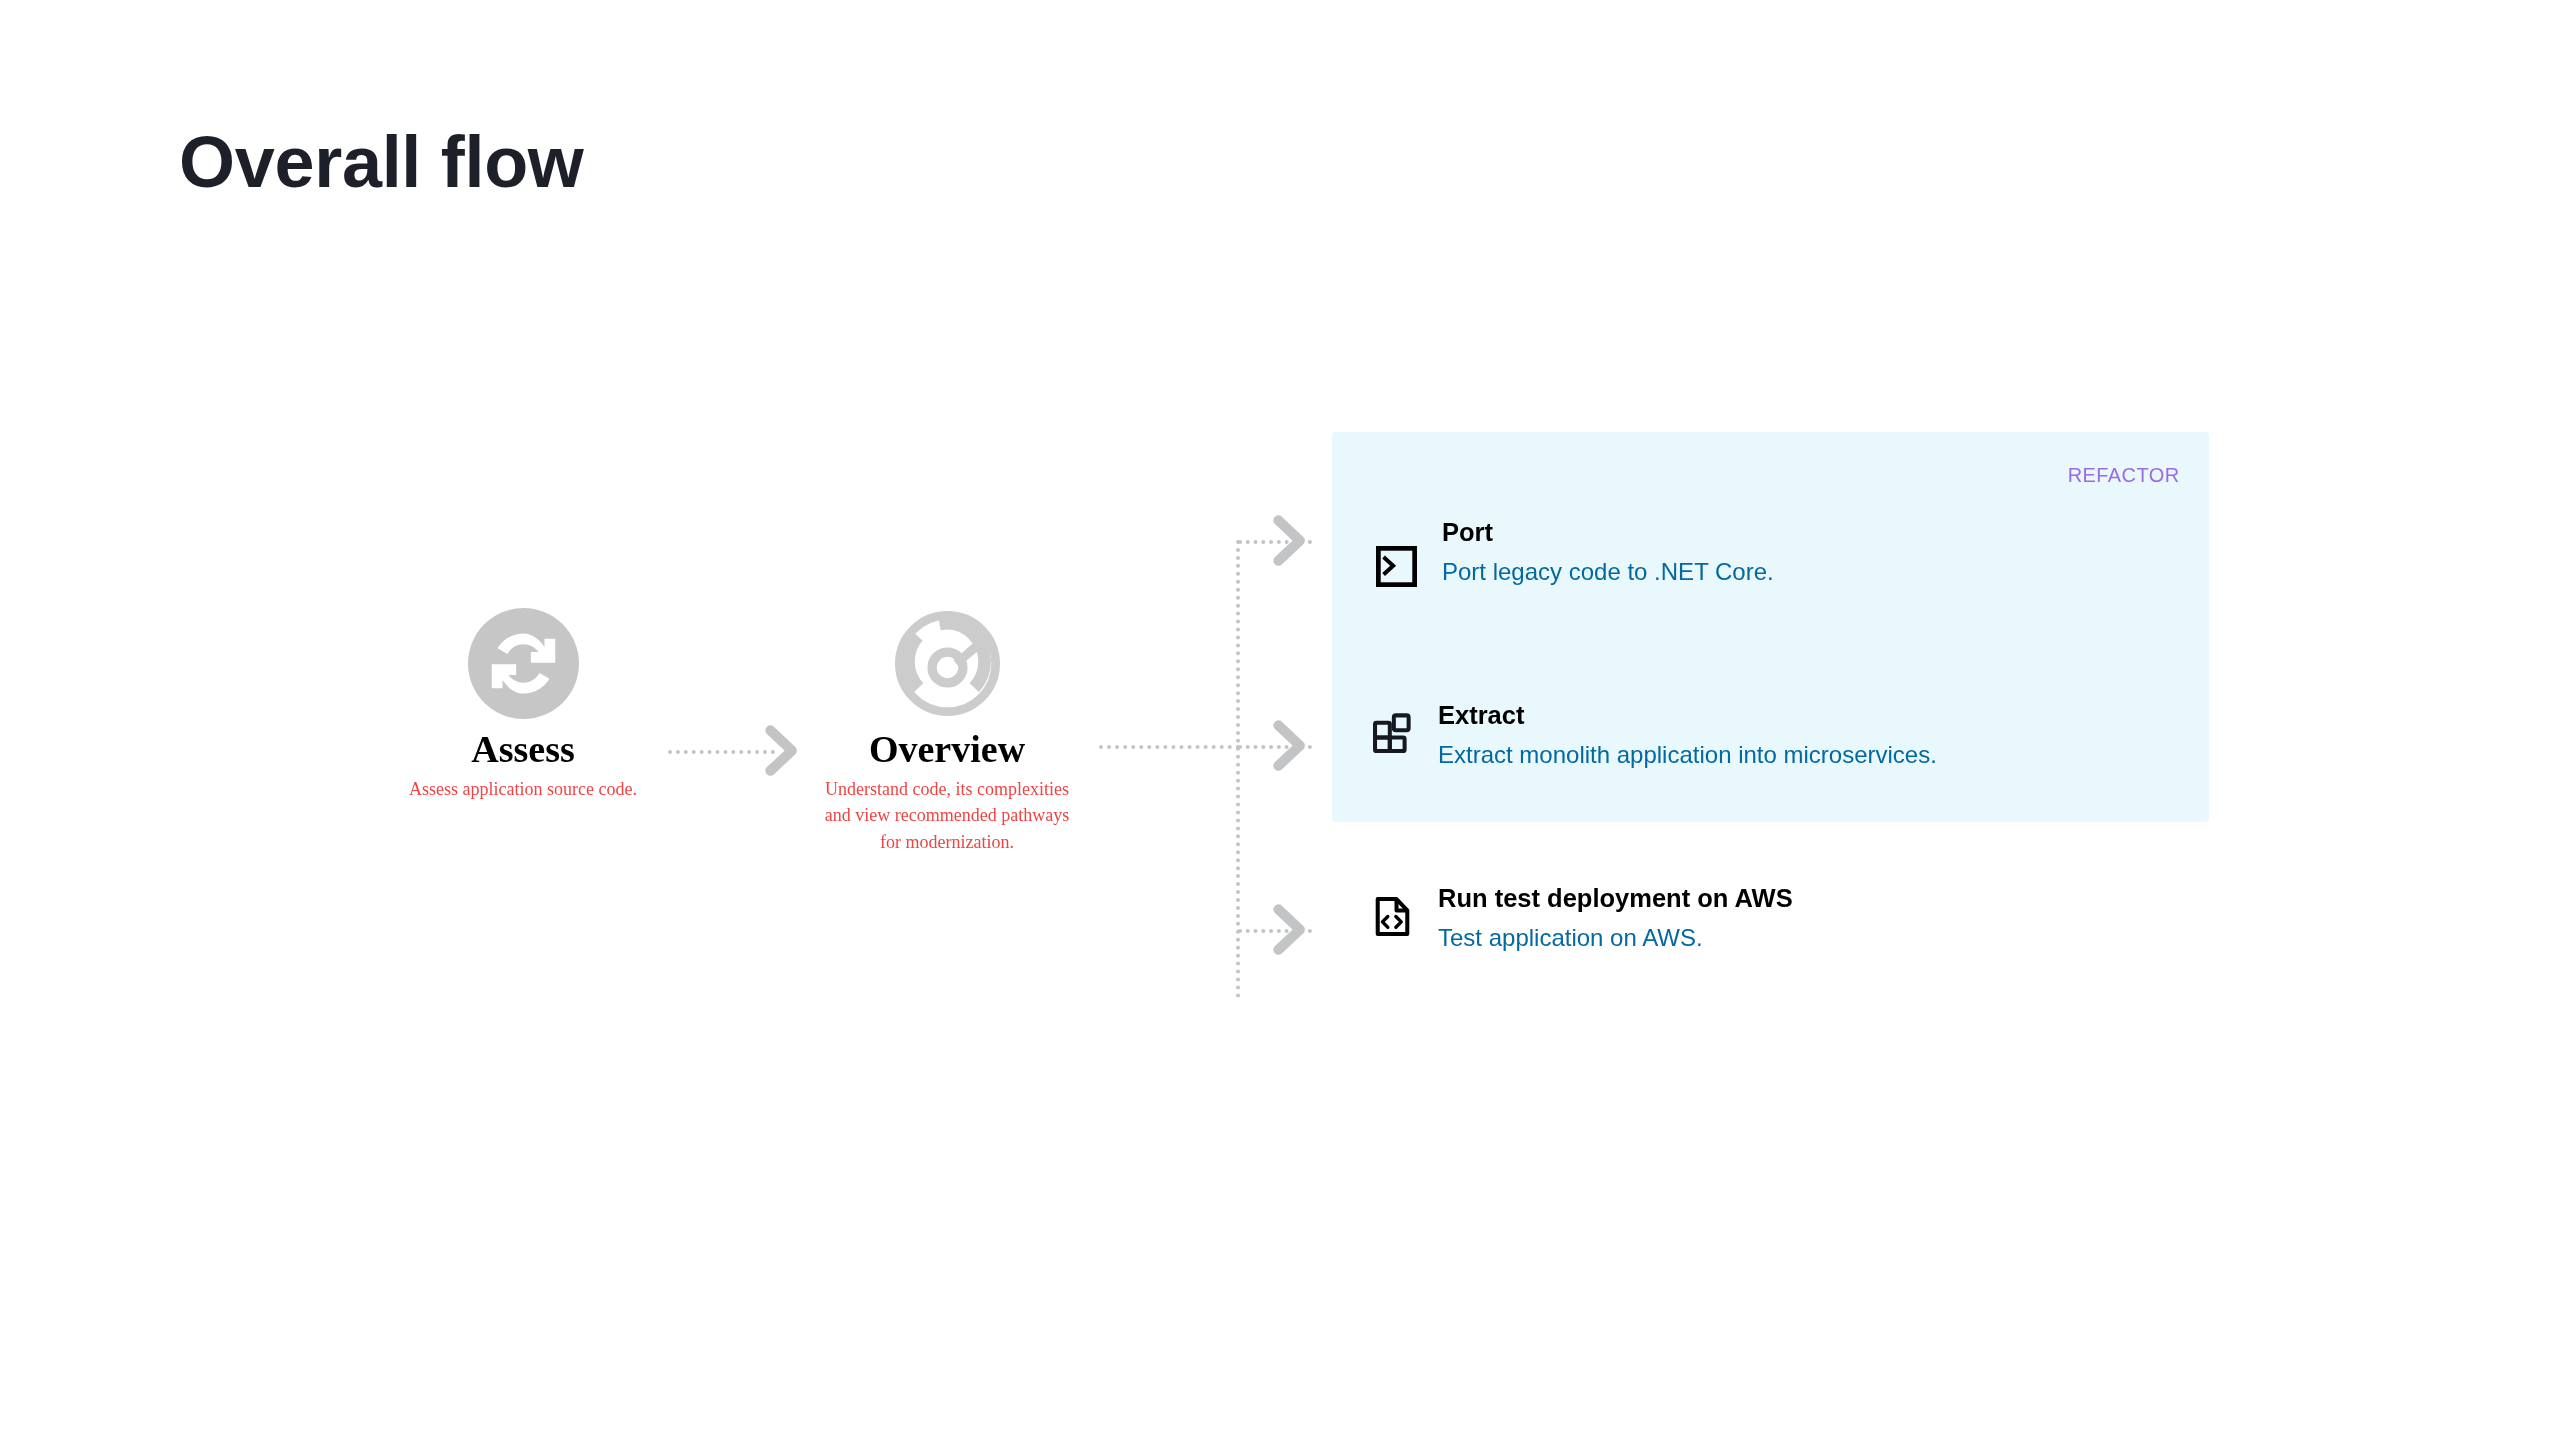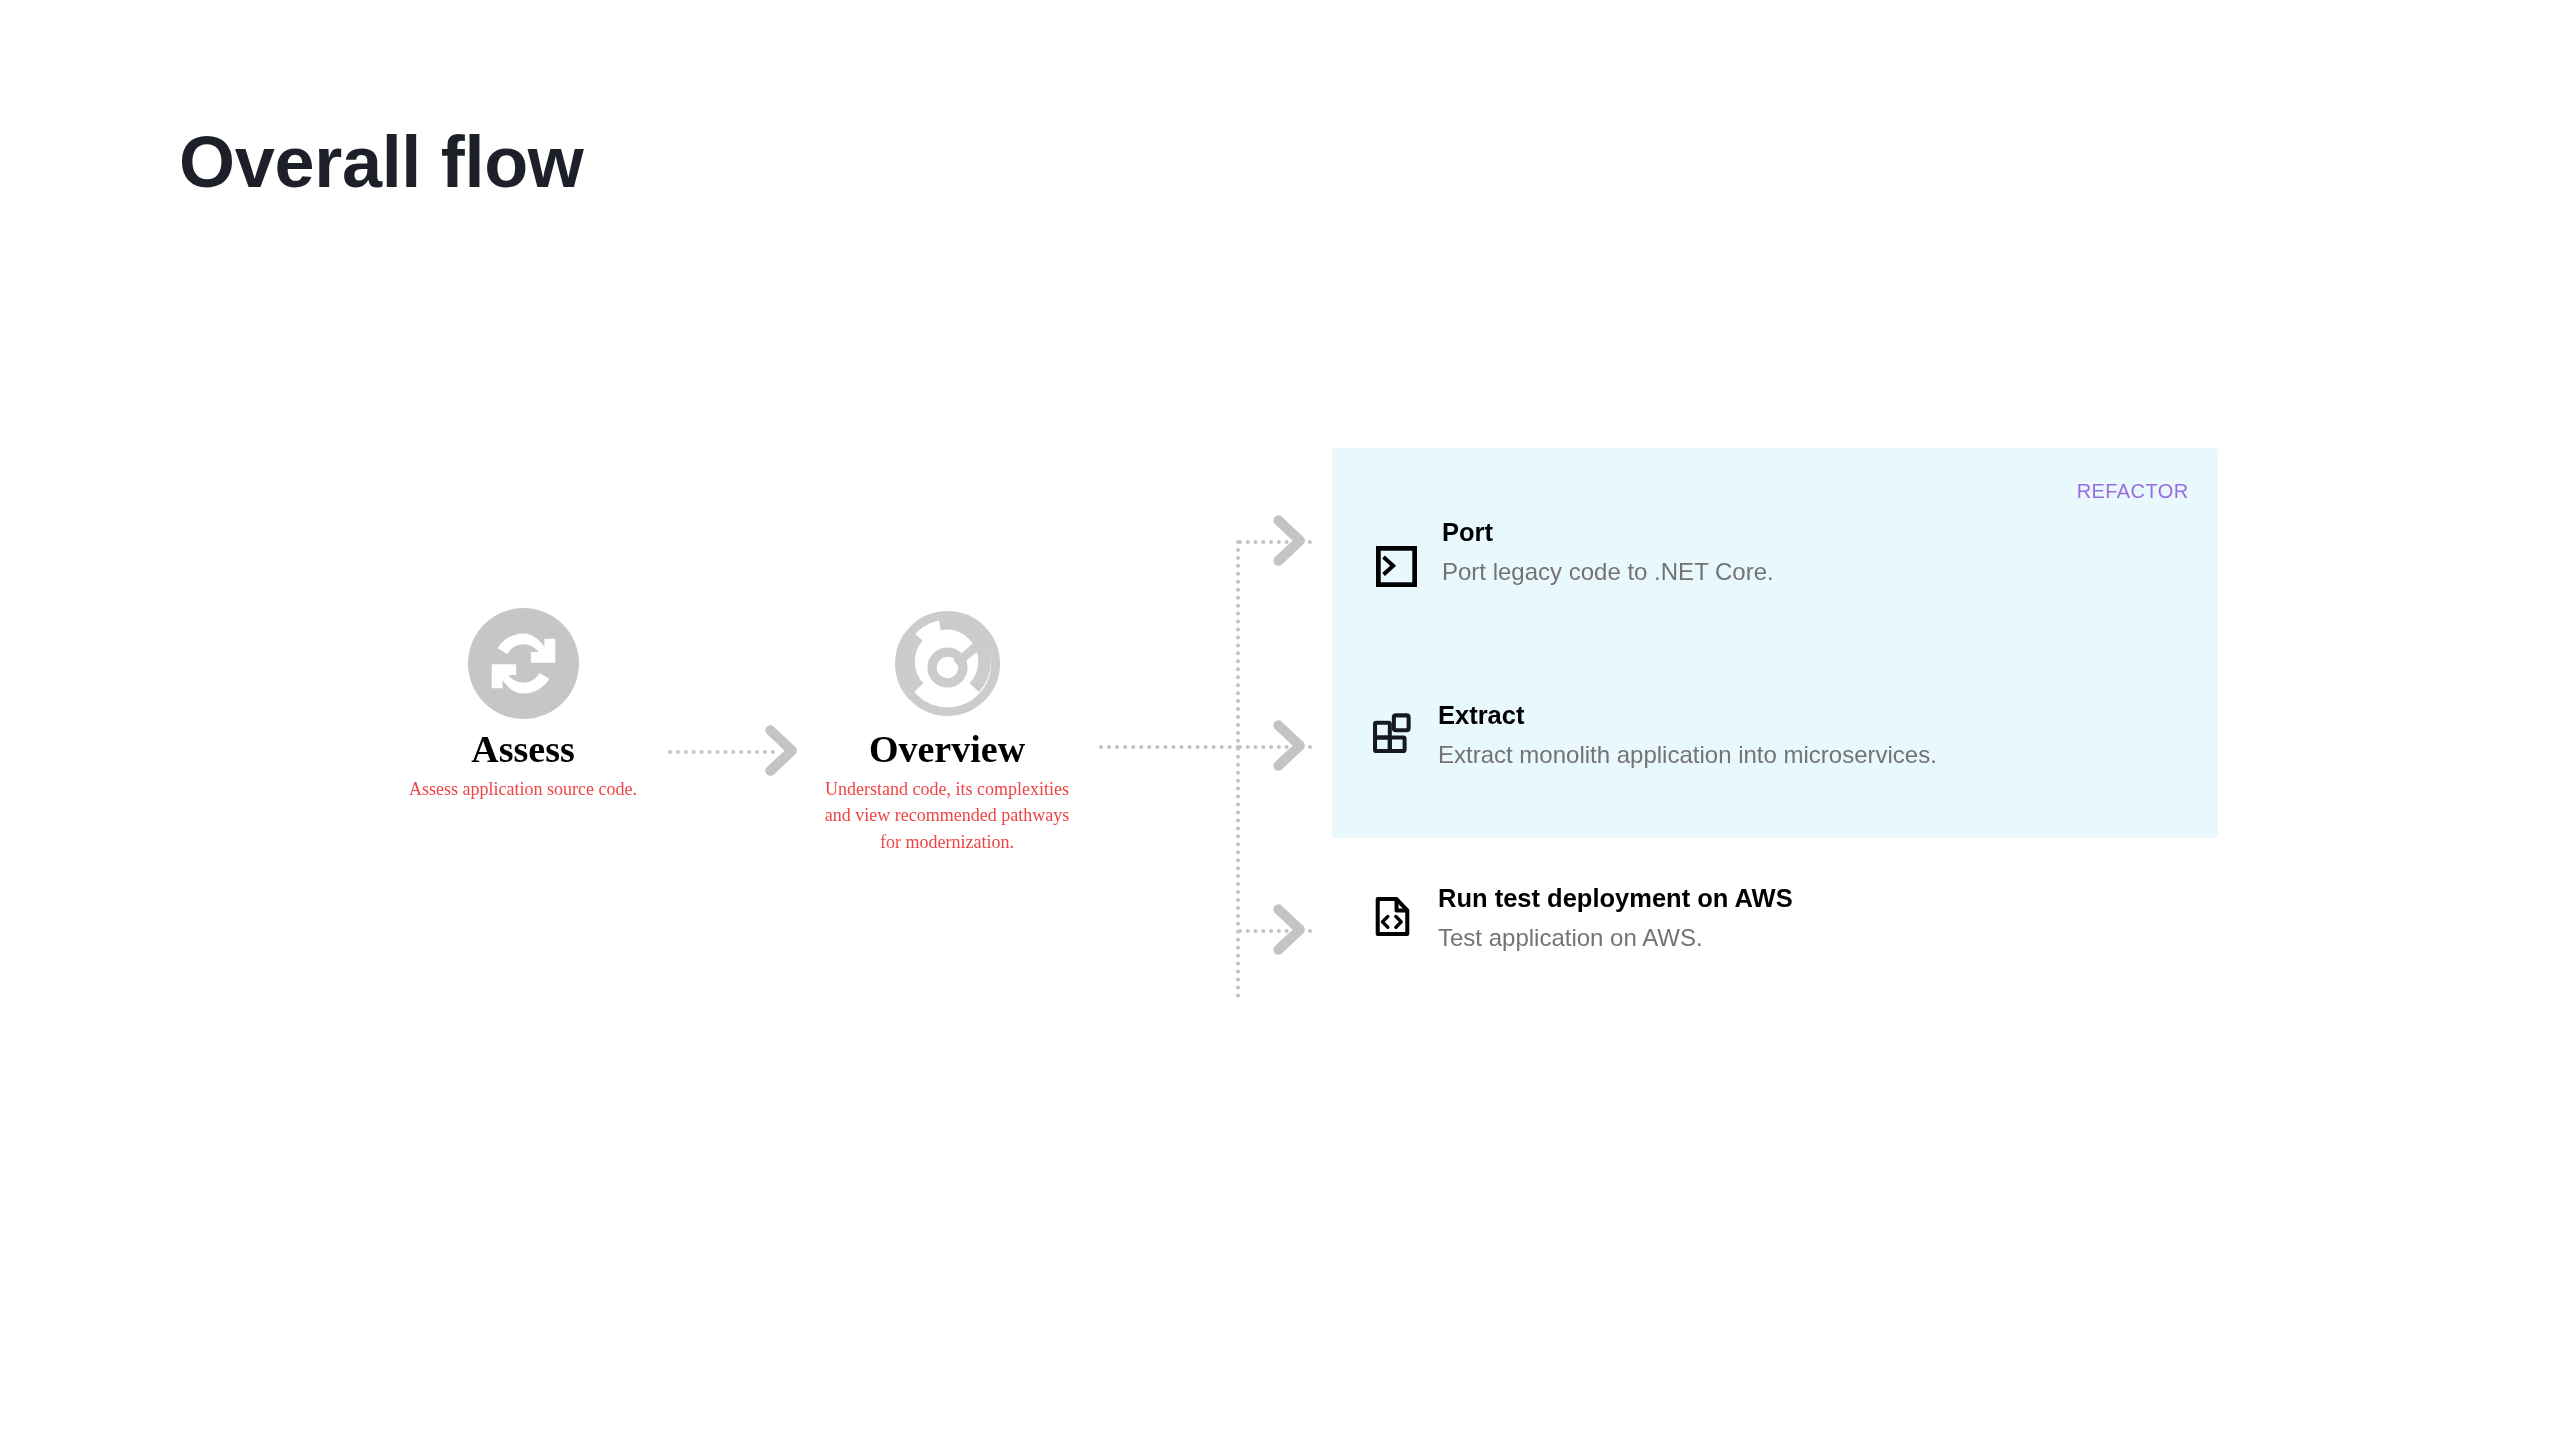--- a/index.html
+++ b/index.html
@@ -93,26 +93,25 @@
     position: absolute;
     width: 35px;
     height: 51px;
   }
   .chevron svg { display: block; }
 
   
   #refactor-panel {
     position: absolute;
     left: 1332px;
-    top: 448px;
+    top: 432px;
     width: 877px;
     height: 390px;
     background: #e9f8fd;
     border-radius: 4px;
-    padding-left: 9px;
   }
   #refactor-tag {
     position: absolute;
     right: 29.5px;
     top: 32px;
     font-size: 20px;
     font-weight: 400;
     letter-spacing: 0.4px;
     color: #9a6ce0;
     white-space: nowrap;
@@ -138,21 +137,21 @@
   .option-title {
     font-size: 25.5px;
     font-weight: 700;
     color: #000000;
     line-height: 1.18;
     white-space: nowrap;
   }
   .option-desc {
     font-size: 24px;
     font-weight: 400;
-    color: #737373;
+    color: #0369a1;
     line-height: 1.3;
     margin-top: 9.4px;
     white-space: nowrap;
   }
 
   #option-port    { left: 1375px; top: 517px; align-items: flex-end; }
   #option-extract { left: 1371px; top: 700px; }
   #option-test    { left: 1371px; top: 883px; }
 </style>
 </head>

